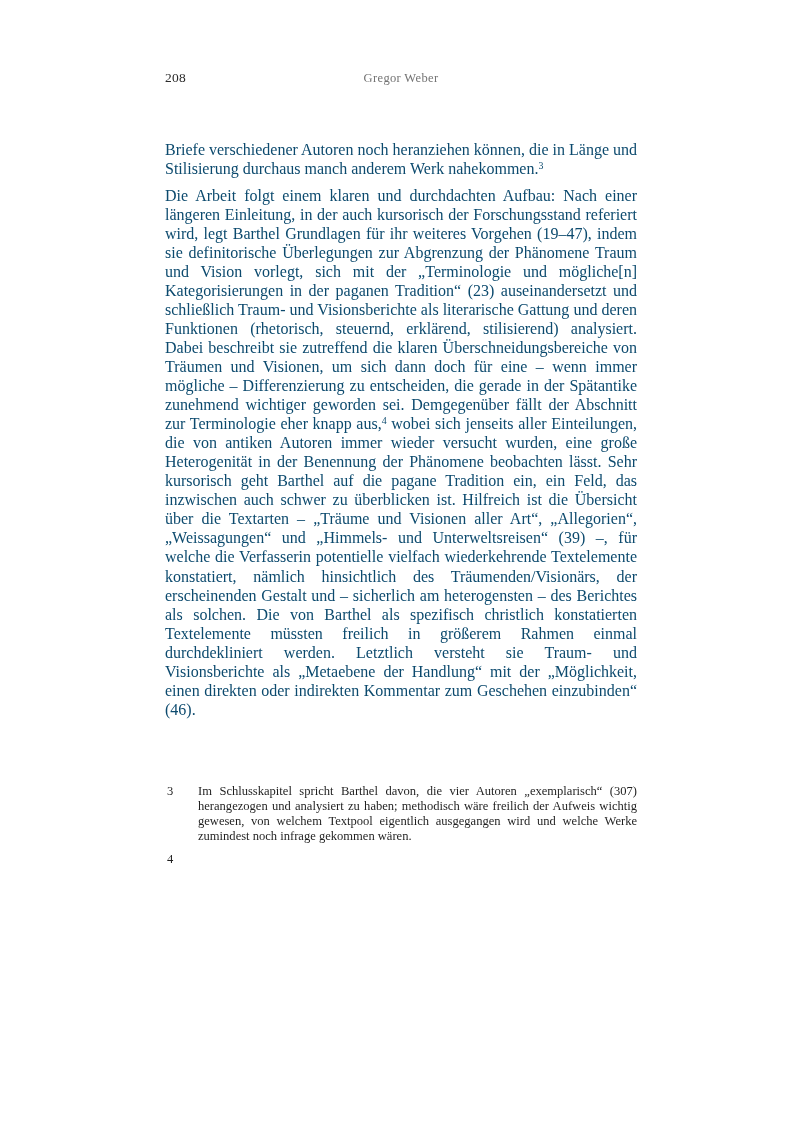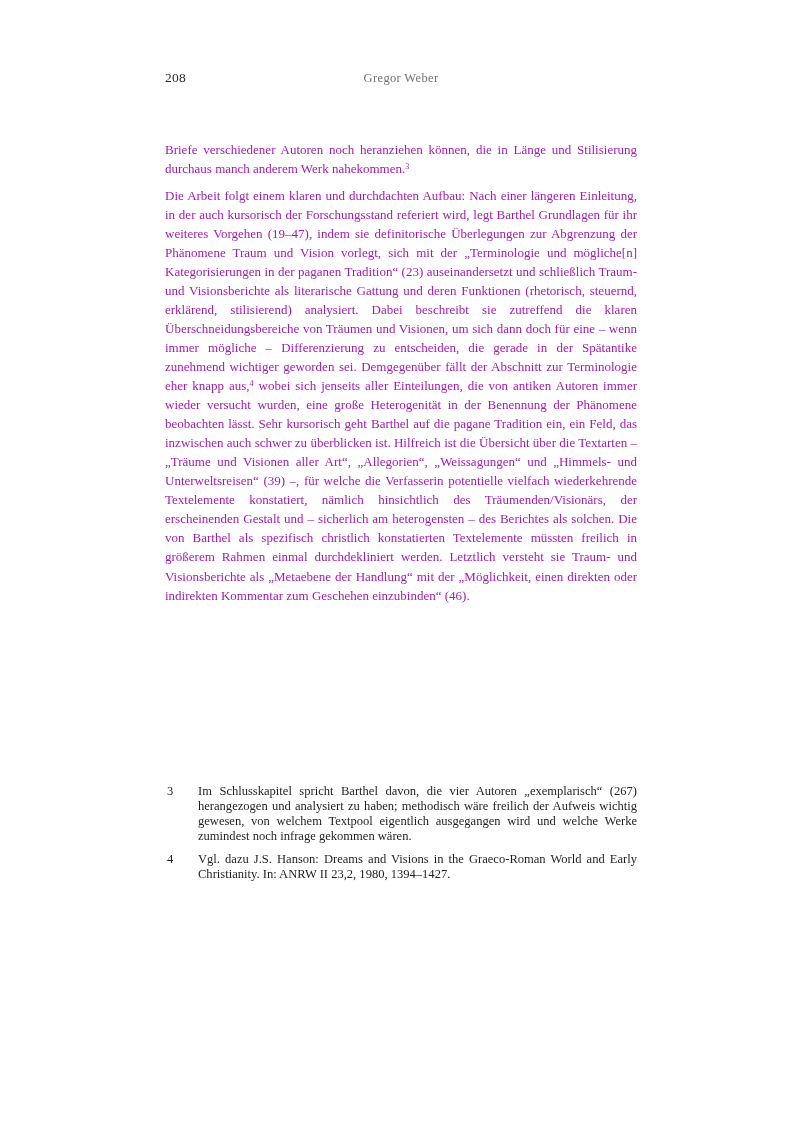--- a/index.html
+++ b/index.html
@@ -50,25 +50,25 @@
 
   
   .textblock {
     position: absolute;
     top: 140px;
     left: 165px;
     width: 472px;
   }
   p.para {
     margin: 0 0 0 0;
-    font-size: 13px;
+    font-size: 16px;
     line-height: 19.05px;
     text-align: justify;
     text-justify: inter-word;
-    color: #a21caf;
+    color: #0c4a6e;
     -webkit-hyphens: none;
     hyphens: none;
   }
   p.para + p.para {
     margin-top: 7.5px;
   }
   p.para.last {
     text-align-last: justify;
   }
   sup.fnmark {
@@ -131,22 +131,21 @@
     <p class="para"><span>Die Arbeit folgt einem klaren und durchdachten Aufbau: Nach einer längeren Einleitung, in der auch kursorisch der Forschungsstand referiert wird, legt Barthel Grundlagen für ihr weiteres Vorgehen (19–47), indem sie definitorische Überlegungen zur Abgrenzung der Phänomene Traum und Vision vorlegt, sich mit der „Terminologie und mögliche[n] Kategorisierungen in der paganen Tradition“ (23) auseinandersetzt und schließlich Traum- und Visionsberichte als literarische Gattung und deren Funktionen (rhetorisch, steuernd, erklärend, stilisierend) analysiert. Dabei beschreibt sie zutreffend die klaren Überschneidungsbereiche von Träumen und Visionen, um sich dann doch für eine – wenn immer mögliche – Differenzierung zu entscheiden, die gerade in der Spätantike zunehmend wichtiger geworden sei. Demgegenüber fällt der Abschnitt zur Terminologie eher knapp aus,</span><sup class="fnmark">4</sup><span> wobei sich jenseits aller Einteilungen, die von antiken Autoren immer wieder versucht wurden, eine große Heterogenität in der Benennung der Phänomene beobachten lässt. Sehr kursorisch geht Barthel auf die pagane Tradition ein, ein Feld, das inzwischen auch schwer zu überblicken ist. Hilfreich ist die Übersicht über die Textarten – „Träume und Visionen aller Art“, „Allegorien“, „Weissagungen“ und „Himmels- und Unterweltsreisen“ (39) –, für welche die Verfasserin potentielle vielfach wiederkehrende Textelemente konstatiert, nämlich hinsichtlich des Träumenden/Visionärs, der erscheinenden Gestalt und – sicherlich am heterogensten – des Berichtes als solchen. Die von Barthel als spezifisch christlich konstatierten Textelemente müssten freilich in größerem Rahmen einmal durchdekliniert werden. Letztlich versteht sie Traum- und Visionsberichte als „Metaebene der Handlung“ mit der „Möglichkeit, einen direkten oder indirekten Kommentar zum Geschehen einzubinden“ (46).</span></p>
 
 
   </div>
 
   <div class="footnotes">
     <div class="fnrule"></div>
 
     <div class="footnote">
       <span class="fnnum">3</span>
-      <span>Im Schlusskapitel spricht Barthel davon, die vier Autoren „exemplarisch“ (267) herangezogen und analysiert zu haben; methodisch wäre freilich der Aufweis wichtig gewesen, von welchem Textpool eigentlich ausgegangen wird und welche Werke zumindest noch infrage gekommen wären.</span>
+      <span>Im Schlusskapitel spricht Barthel davon, die vier Autoren „exemplarisch“ (307) herangezogen und analysiert zu haben; methodisch wäre freilich der Aufweis wichtig gewesen, von welchem Textpool eigentlich ausgegangen wird und welche Werke zumindest noch infrage gekommen wären.</span>
     </div>
 
     <div class="footnote">
       <span class="fnnum">4</span>
-      <span>Vgl. dazu J.S. Hanson: Dreams and Visions in the Graeco-Roman World and Early Christianity. In: ANRW II 23,2, 1980, 1394–1427.</span>
     </div>
   </div>
 
 </div>
 
 </body></html>

